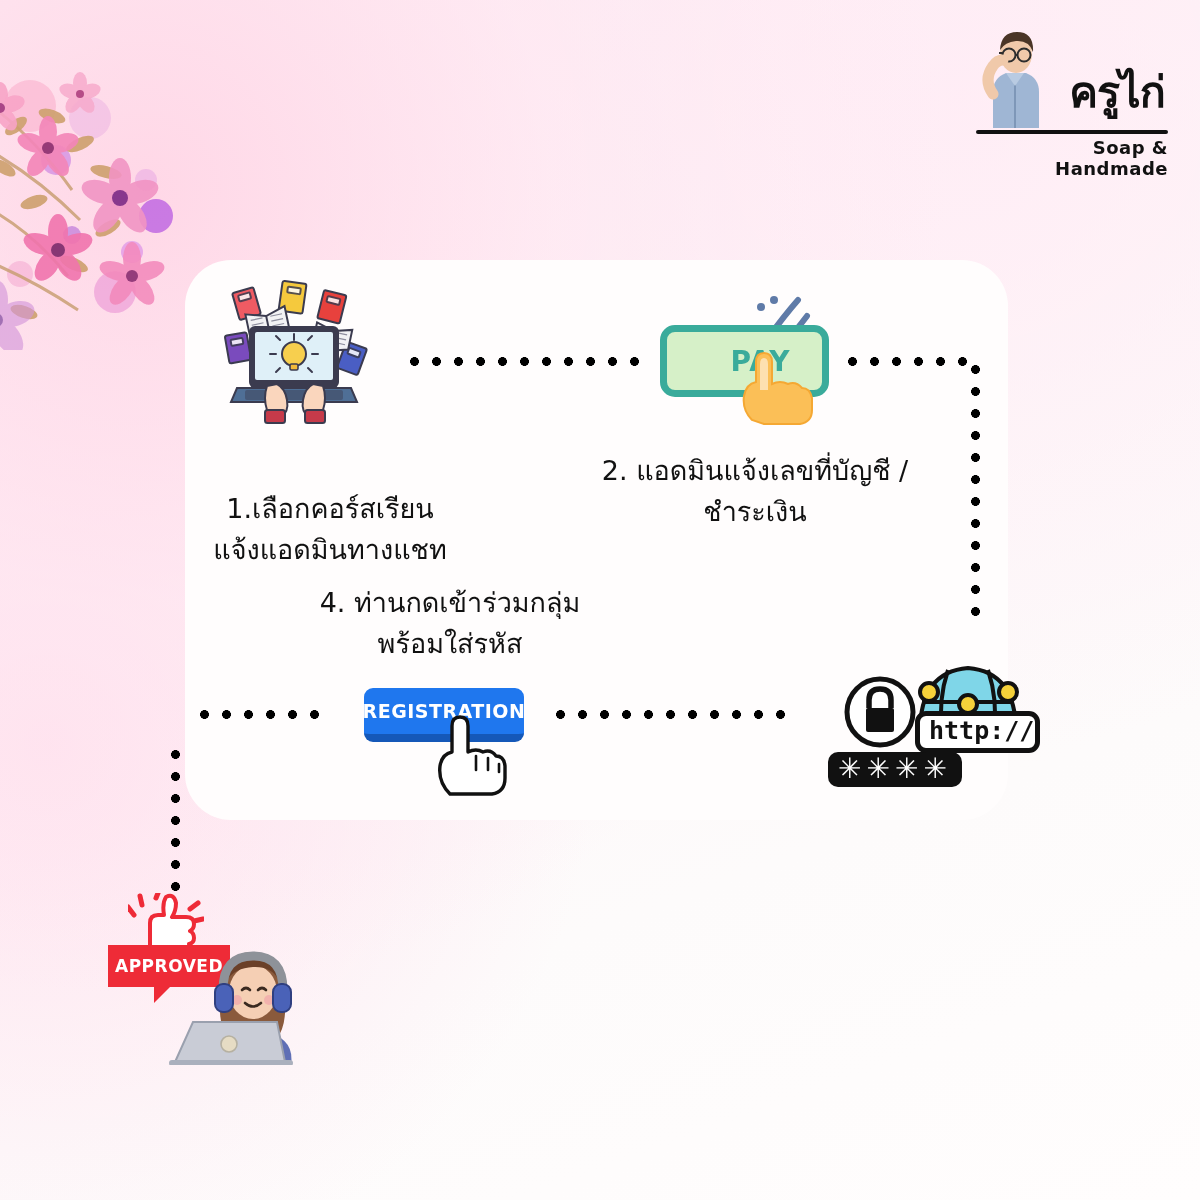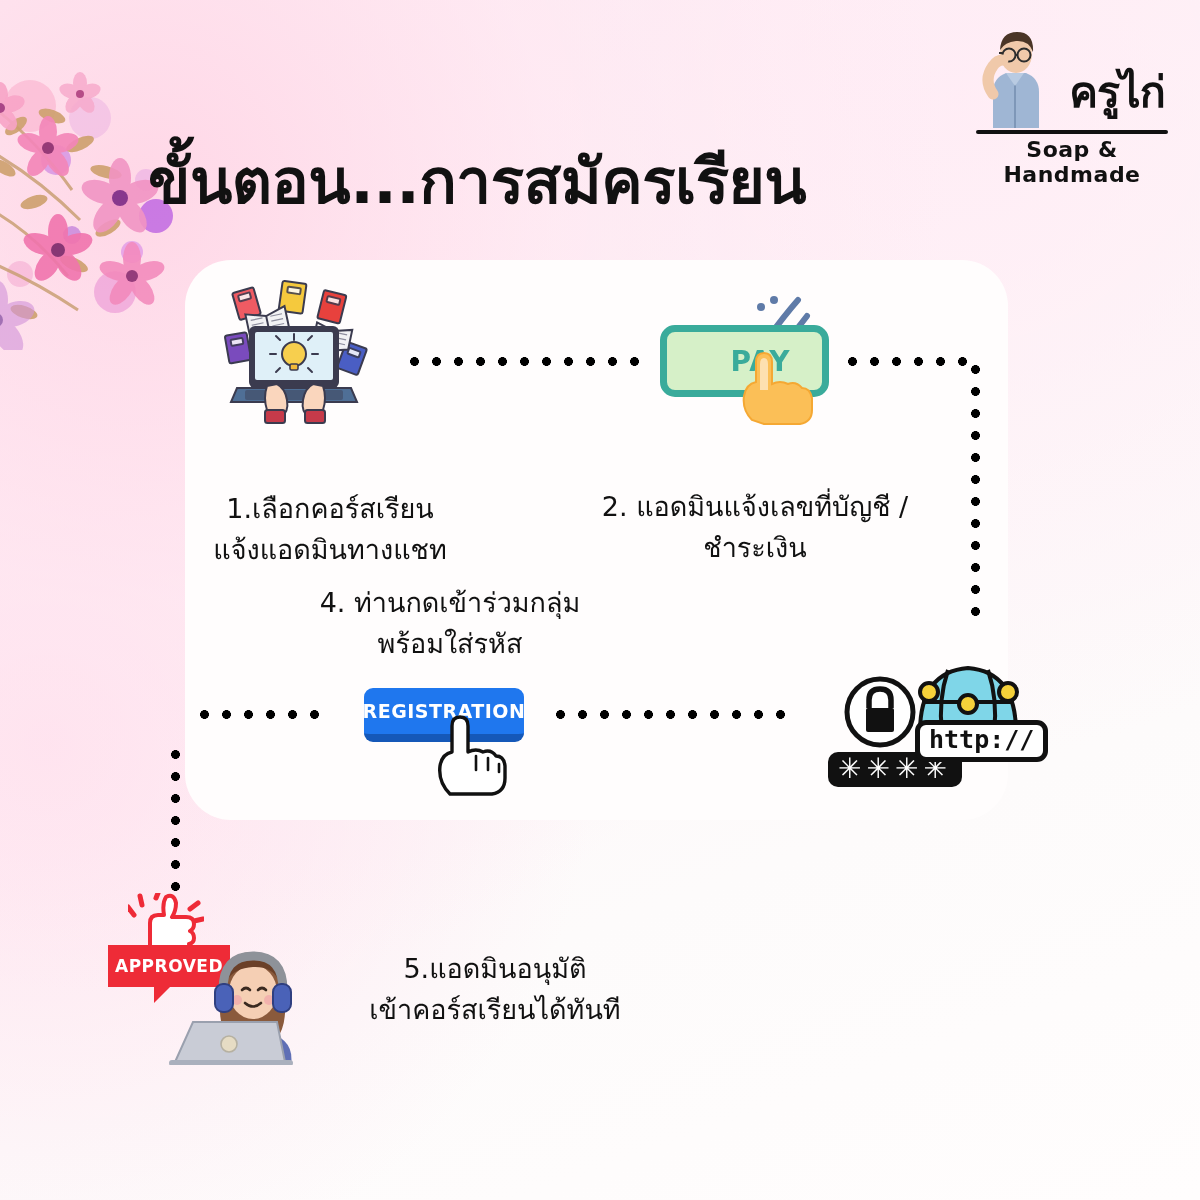--- a/index.html
+++ b/index.html
@@ -59,24 +59,25 @@
     margin-bottom: 14px;
   }
   .logo-rule {
     height: 4px;
     background: #111;
     margin: 2px 0 3px 0;
     border-radius: 2px;
   }
   .logo-sub {
     font-family: "DejaVu Sans", sans-serif;
-    font-size: 22px;
+    font-size: 18px;
     font-weight: bold;
     color: #111;
     letter-spacing: 0.5px;
+    text-align: right;
   }
 
   
   .page-title {
     position: absolute;
     left: 148px;
     top: 132px;
     font-family: "DejaVu Sans", sans-serif;
     font-size: 62px;
     font-weight: 600;
@@ -158,25 +159,25 @@
     font-family: "DejaVu Sans", sans-serif;
     font-weight: bold;
     font-size: 19px;
     color: #fff;
     letter-spacing: 0.5px;
   }
 
   
   .http-wrap { position: absolute; left: 828px; top: 660px; width: 200px; height: 125px; }
   .http-box {
-    position: absolute; left: 87px; top: 60px;
+    position: absolute; left: 87px; top: 51px;
     background: #fff;
     border: 5px solid #111;
     border-radius: 11px;
-    padding: 2px 9px 4px 9px;
+    padding: 2px 1px 4px 9px;
   }
   .http-label {
     font-family: "DejaVu Sans Mono", monospace;
     font-weight: bold;
     font-size: 25px;
     color: #111;
     line-height: 1.05;
   }
   .stars-box {
     position: absolute; left: 0px; top: 92px;
@@ -341,21 +342,20 @@
         <path d="M36.5 27 H38.5" stroke="#2d2d2d" stroke-width="2"></path>
         <path d="M23.5 25 H20" stroke="#2d2d2d" stroke-width="2"></path>
         <path d="M14 66 Q4 52 14 38 Q18 32 24 32" stroke="#f0c9aa" stroke-width="11" fill="none" stroke-linecap="round"></path>
       </svg>
       <div class="logo-thai">ครูไก่</div>
     </div>
     <div class="logo-rule"></div>
     <div class="logo-sub">Soap &amp; Handmade</div>
   </div>
 
-  <div class="page-title">ขั้นตอน...การสมัครเรียน</div>
 
   <div class="card"></div>
 
   <div class="dots-h" style="left:410px; top:357px; width:240px;"></div>
   <div class="dots-h" style="left:848px; top:357px; width:132px;"></div>
   <div class="dots-v" style="left:971px; top:365px; height:258px;"></div>
   <div class="dots-h" style="left:556px; top:710px; width:240px;"></div>
   <div class="dots-h" style="left:200px; top:710px; width:132px;"></div>
   <div class="dots-v" style="left:171px; top:750px; height:152px;"></div>
 
@@ -545,20 +545,18 @@
         <path d="M116 108 q-6 2 -8 8"></path>
     </g>
 
     <path d="M10 122 L28 82 L112 82 L120 122 Z" fill="#c9ccd6" stroke="#9aa0ae" stroke-width="2"></path>
     <circle cx="64" cy="104" r="8" fill="#e6dcc4" stroke="#b6b1a2" stroke-width="1.6"></circle>
     <rect x="4" y="120" width="124" height="6" rx="3" fill="#aab0bd"></rect>
   </svg>
 
   <div class="step-text" style="left:180px; top:448px; width:300px;margin-top:40px;">1.เลือกคอร์สเรียน
 แจ้งแอดมินทางแชท</div>
-  <div class="step-text" style="left:555px; top:486px; width:400px;">2. แอดมินแจ้งเลขที่บัญชี /
+  <div class="step-text" style="left:555px; top:450px; width:400px;">2. แอดมินแจ้งเลขที่บัญชี /
 ชำระเงิน</div>
   <div class="step-text" style="left:285px; top:582px; width:330px;">4. ท่านกดเข้าร่วมกลุ่ม
 พร้อมใส่รหัส</div>
-  <div class="step-text" style="left:330px; top:948px; width:330px;">5.แอดมินอนุมัติ
-เข้าคอร์สเรียนได้ทันที</div>
 
 </div>
 
 </body></html>

